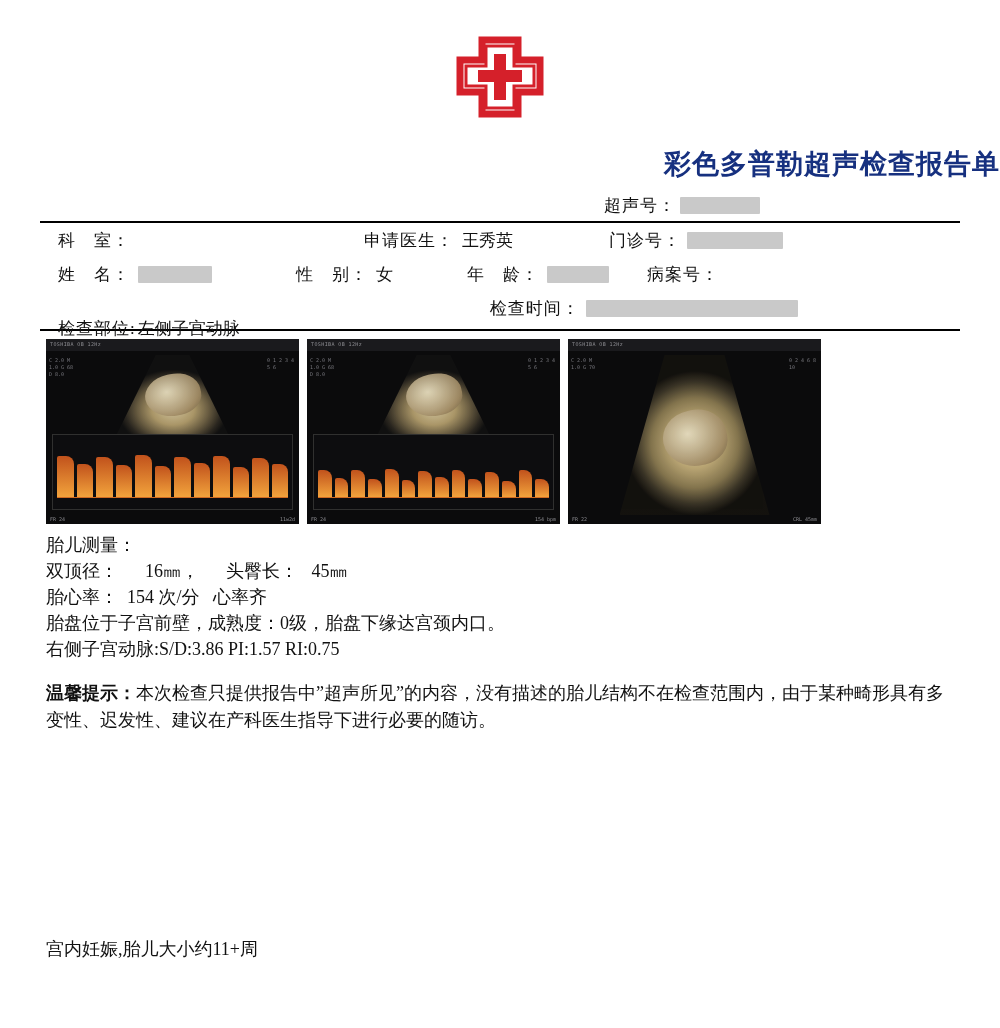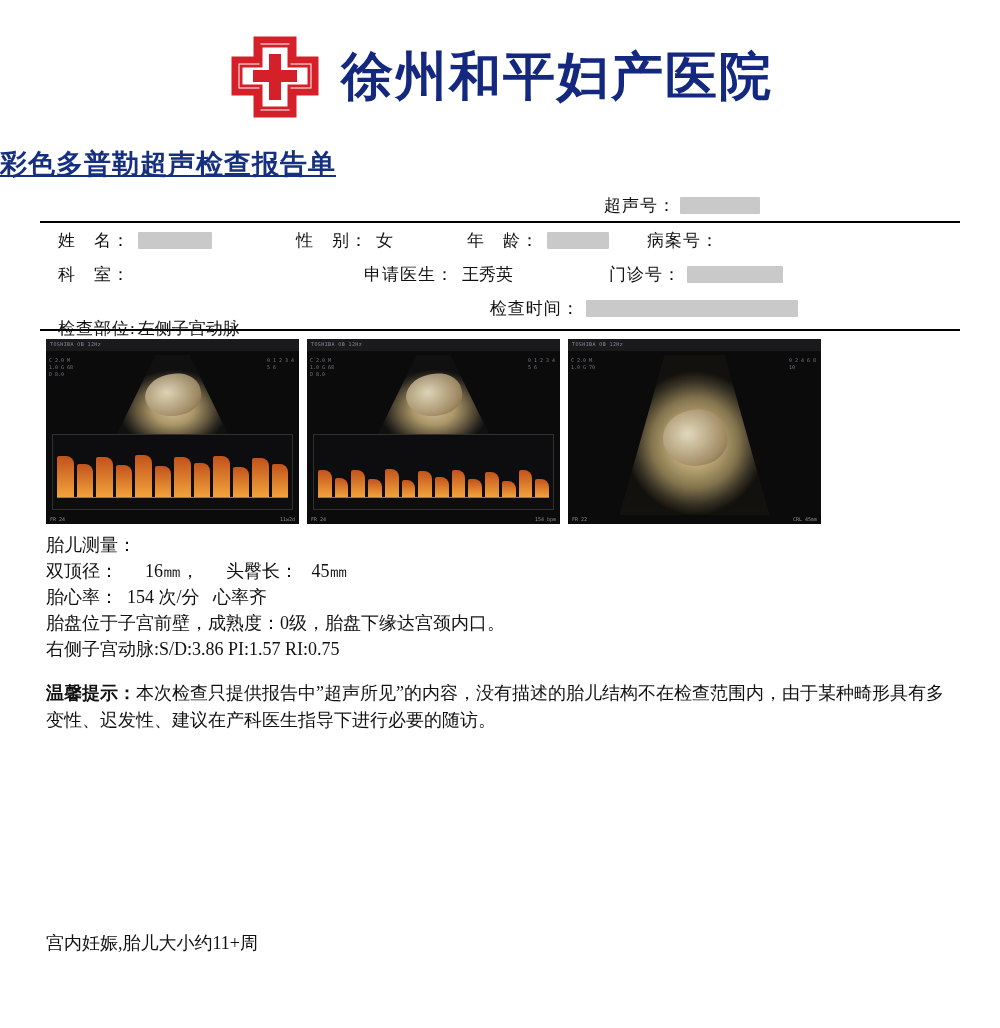--- a/index.html
+++ b/index.html
@@ -41,27 +41,26 @@
     font-family: "Liberation Serif", "DejaVu Serif", serif;
     font-weight: bold;
     font-size: 52px;
     letter-spacing: 2px;
     color: #13287e;
     line-height: 1;
     white-space: nowrap;
   }
 
   .report-title {
-    text-align: left;
+    text-align: right;
     margin-top: 26px;
     font-weight: bold;
     font-size: 27px;
     color: #16307f;
     letter-spacing: 1px;
-    text-decoration: underline;
   }
 
   
   .meta {
     margin: 10px 40px 0 40px;
     position: relative;
     font-size: 17px;
   }
   .meta-top {
     display: flex;
@@ -260,65 +259,64 @@
 <div class="page">
 
   <div class="header">
     <div class="logo">
       <svg width="96" height="86" viewBox="0 0 96 86" aria-hidden="true">
         <path d="M30 6 H66 L66 26 H88 V58 H66 V80 H30 V58 H8 V26 H30 Z" fill="none" stroke="#d5202a" stroke-width="7"></path>
         <path d="M34 12 H62 L62 32 H82 V52 H62 V74 H34 V52 H14 V32 H34 Z" fill="#ffffff" stroke="#d5202a" stroke-width="3"></path>
         <path d="M42 20 H54 V36 H70 V48 H54 V66 H42 V48 H26 V36 H42 Z" fill="#d5202a"></path>
       </svg>
     </div>
-    <div class="hospital-name">徐州和平妇产医院</div>
   </div>
 
   <div class="report-title">彩色多普勒超声检查报告单</div>
 
   <div class="meta">
 
     <div class="meta-top">
       <span class="lbl">超声号：</span>
       <span class="redact" style="width:80px;margin-left:4px;"></span>
     </div>
 
     <div class="rule"></div>
+
+    <div class="meta-row">
+      <span class="fld" style="margin-left:18px;">
+        <span class="lbl">科　室：</span>
+        <span class="val"></span>
+      </span>
+      <span class="fld" style="margin-left:226px;">
+        <span class="lbl">申请医生：</span>
+        <span class="val">王秀英</span>
+      </span>
+      <span class="fld" style="margin-left:96px;">
+        <span class="lbl">门诊号：</span>
+        <span class="redact" style="width:96px;margin-left:6px;"></span>
+      </span>
+    </div>
 
     <div class="meta-row">
       <span class="fld" style="margin-left:18px;">
         <span class="lbl">姓　名：</span>
         <span class="redact" style="width:74px;margin-left:8px;"></span>
       </span>
       <span class="fld" style="margin-left:84px;">
         <span class="lbl">性　别：</span>
         <span class="val">女</span>
       </span>
       <span class="fld" style="margin-left:74px;">
         <span class="lbl">年　龄：</span>
         <span class="redact" style="width:62px;margin-left:8px;"></span>
       </span>
       <span class="fld" style="margin-left:38px;">
         <span class="lbl">病案号：</span>
         <span class="val"></span>
-      </span>
-    </div>
-
-    <div class="meta-row">
-      <span class="fld" style="margin-left:18px;">
-        <span class="lbl">科　室：</span>
-        <span class="val"></span>
-      </span>
-      <span class="fld" style="margin-left:226px;">
-        <span class="lbl">申请医生：</span>
-        <span class="val">王秀英</span>
-      </span>
-      <span class="fld" style="margin-left:96px;">
-        <span class="lbl">门诊号：</span>
-        <span class="redact" style="width:96px;margin-left:6px;"></span>
       </span>
     </div>
 
     <div class="meta-row">
       <span class="fld" style="margin-left:18px;margin-top:41px;">
         <span class="lbl">检查部位:</span>
         <span class="val" style="margin-left:2px;">左侧子宫动脉</span>
       </span>
       <span class="fld" style="margin-left:250px;">
         <span class="lbl">检查时间：</span>
@@ -439,16 +437,16 @@
     <p class="indent-line">胎心率：  154 次/分   心率齐</p>
     <p>胎盘位于子宫前壁，成熟度：0级，胎盘下缘达宫颈内口。</p>
     <p>右侧子宫动脉:S/D:3.86  PI:1.57  RI:0.75</p>
 
     <div class="note">
       <b>温馨提示：</b><span>本次检查只提供报告中”超声所见”的内容，没有描述的胎儿结构不在检查范围内，由于某种畸形具有多变性、迟发性、建议在产科医生指导下进行必要的随访。</span>
     </div>
   </div>
 
   <div class="diagnosis">
-    <div style="">宫内妊娠,胎儿大小约11+周</div>
+    <div style="margin-top:6px;">宫内妊娠,胎儿大小约11+周</div>
   </div>
 
 </div>
 
 </body></html>

